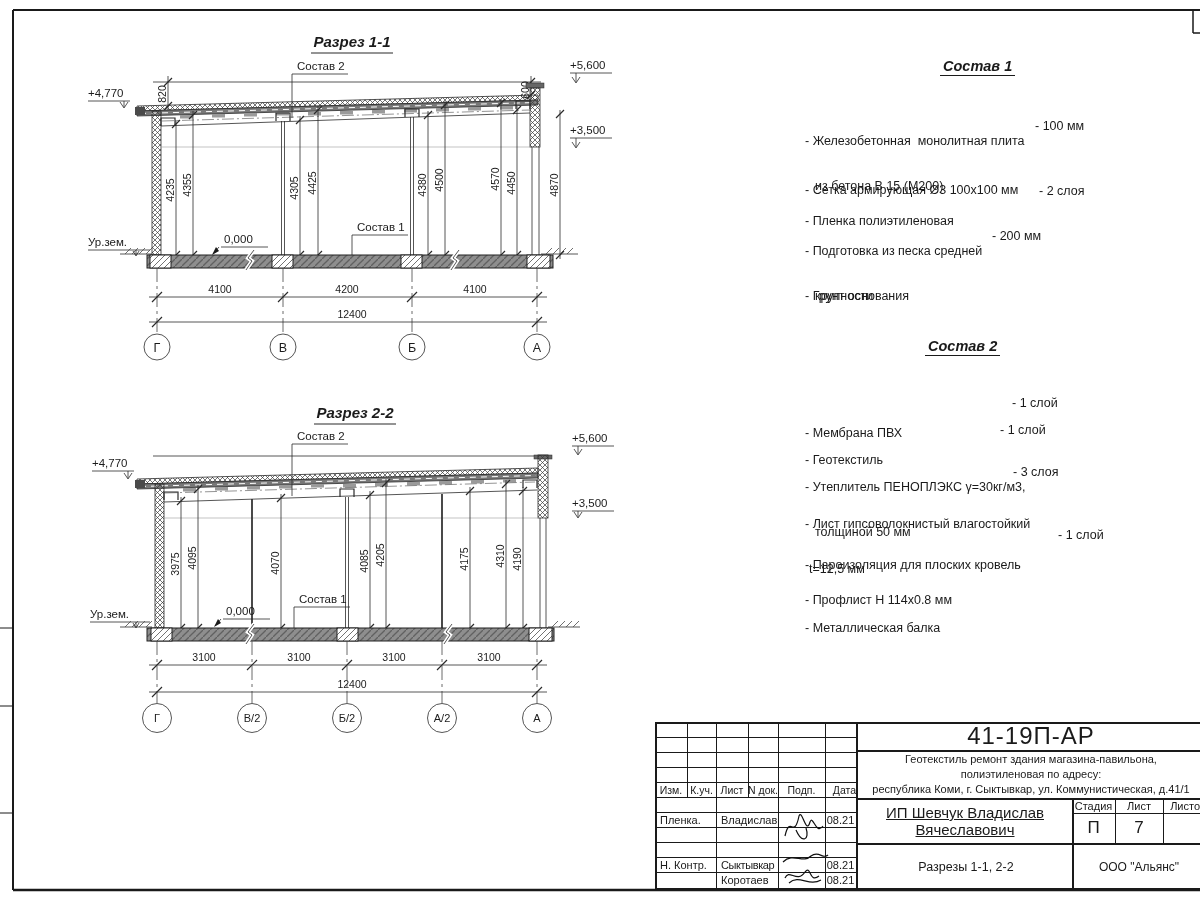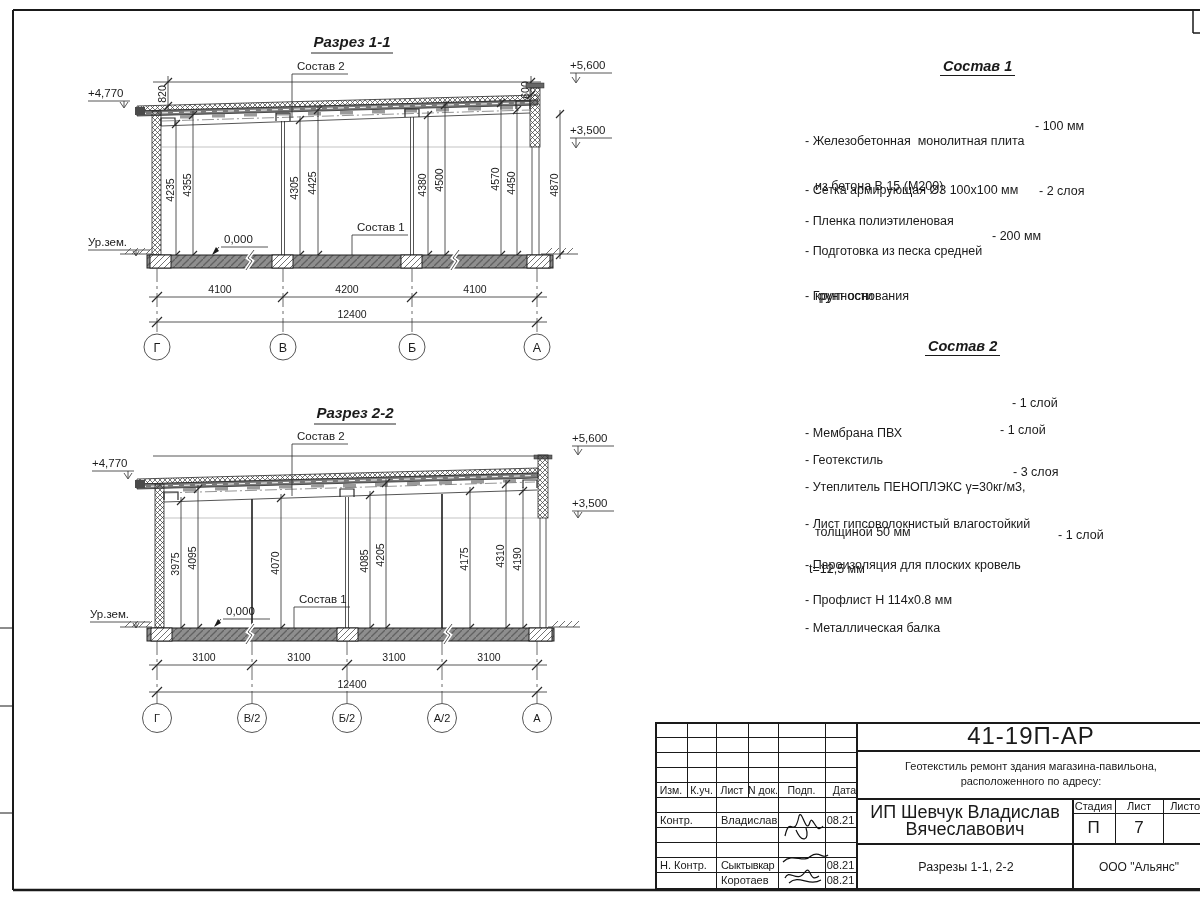--- a/index.html
+++ b/index.html
@@ -24,21 +24,21 @@
   .item{position:absolute;left:0;width:405px;font-size:12.5px;line-height:15px;white-space:pre;}
   .item .l2{padding-left:10px;}
   .item .val{position:absolute;white-space:pre;}
   
   .tb .ln{position:absolute;background:#1a1a1a;}
   .tb .cell{position:absolute;display:flex;align-items:center;justify-content:center;
             text-align:center;box-sizing:border-box;}
   .tb .cl{justify-content:flex-start;padding-left:4px;}
   .code{font-size:24px;letter-spacing:1px;}
   .proj{font-size:11px;line-height:15px;}
-  .client{font-size:18px;line-height:17px;}
+  .client{font-size:15px;line-height:17px;text-decoration:underline;}
   .stval{font-size:17px;}
   .small{font-size:10.5px;}
   .med{font-size:11px;}
   .sig{position:absolute;}
 </style>
 </head>
 <body>
 
 <svg class="dwg" width="1200" height="900" viewBox="0 0 1200 900">
   <defs>
@@ -426,41 +426,42 @@
   <div class="ln" style="left:1115px;top:798px;width:1px;height:45px"></div>
   <div class="ln" style="left:1163px;top:798px;width:1px;height:45px"></div>
 
   <div class="cell small" style="left:655px;top:782px;width:32px;height:15px">Изм.</div>
   <div class="cell small" style="left:687px;top:782px;width:29px;height:15px">К.уч.</div>
   <div class="cell small" style="left:716px;top:782px;width:32px;height:15px">Лист</div>
   <div class="cell small" style="left:748px;top:782px;width:30px;height:15px">N док.</div>
   <div class="cell small" style="left:778px;top:782px;width:47px;height:15px">Подп.</div>
   <div class="cell small" style="left:825px;top:782px;width:39px;height:15px">Дата</div>
 
-  <div class="cell cl med" style="left:656px;top:812px;width:60px;height:15px">Контр.</div>
+  <div class="cell cl med" style="left:656px;top:812px;width:60px;height:15px">Пленка.</div>
   <div class="cell cl med" style="left:717px;top:812px;width:61px;height:15px">Владислав</div>
   <div class="cell med" style="left:825px;top:812px;width:31px;height:15px">08.21</div>
   <div class="cell cl med" style="left:656px;top:857px;width:60px;height:15px">Н. Контр.</div>
   <div class="cell cl med" style="left:717px;top:857px;width:62px;height:15px;letter-spacing:-0.4px">Сыктывкар</div>
   <div class="cell med" style="left:825px;top:857px;width:31px;height:15px">08.21</div>
   <div class="cell cl med" style="left:656px;top:916px;width:60px;height:15px">ГИП</div>
   <div class="cell cl med" style="left:717px;top:872px;width:61px;height:15px">Коротаев</div>
   <div class="cell med" style="left:825px;top:872px;width:31px;height:15px">08.21</div>
 
   <svg class="sig" style="left:782px;top:806px" width="44" height="38">
     <path d="M3 30 C8 8, 12 34, 17 10 C20 2, 24 30, 28 16 C31 8, 34 30, 41 20 M14 24 C20 38, 28 34, 24 22" stroke="#111" stroke-width="1.2" fill="none"></path>
   </svg>
   <svg class="sig" style="left:779px;top:850px" width="52" height="37">
     <path d="M4 12 C14 2, 24 14, 32 6 C40 0, 44 10, 49 5 M6 28 C10 18, 18 34, 26 22 C32 14, 30 34, 40 26 M10 33 C20 24, 30 37, 42 30" stroke="#111" stroke-width="1.2" fill="none"></path>
   </svg>
 
   <div class="cell code" style="left:858px;top:722px;width:346px;height:28px">41-19П-АР</div>
   <div class="cell proj" style="left:858px;top:751px;width:346px;height:46px;flex-direction:column">
     <div>Геотекстиль ремонт здания магазина-павильона,</div>
-    <div>расположенного по адресу:</div>
+    <div>полиэтиленовая по адресу:</div>
+    <div>республика Коми, г. Сыктывкар, ул. Коммунистическая, д.41/1</div>
   </div>
   <div class="cell client" style="left:858px;top:800px;width:214px;height:42px;flex-direction:column">
     <div>ИП Шевчук Владислав</div>
     <div>Вячеславович</div>
   </div>
   <div class="cell" style="left:858px;top:845px;width:216px;height:43px;font-size:12.5px">Разрезы 1-1, 2-2</div>
   <div class="cell" style="left:1074px;top:845px;width:130px;height:43px;font-size:12px">ООО "Альянс"</div>
   <div class="cell med" style="left:1072px;top:798px;width:43px;height:15px">Стадия</div>
   <div class="cell med" style="left:1115px;top:798px;width:48px;height:15px">Лист</div>
   <div class="cell med" style="left:1163px;top:798px;width:50px;height:15px">Листов</div>

